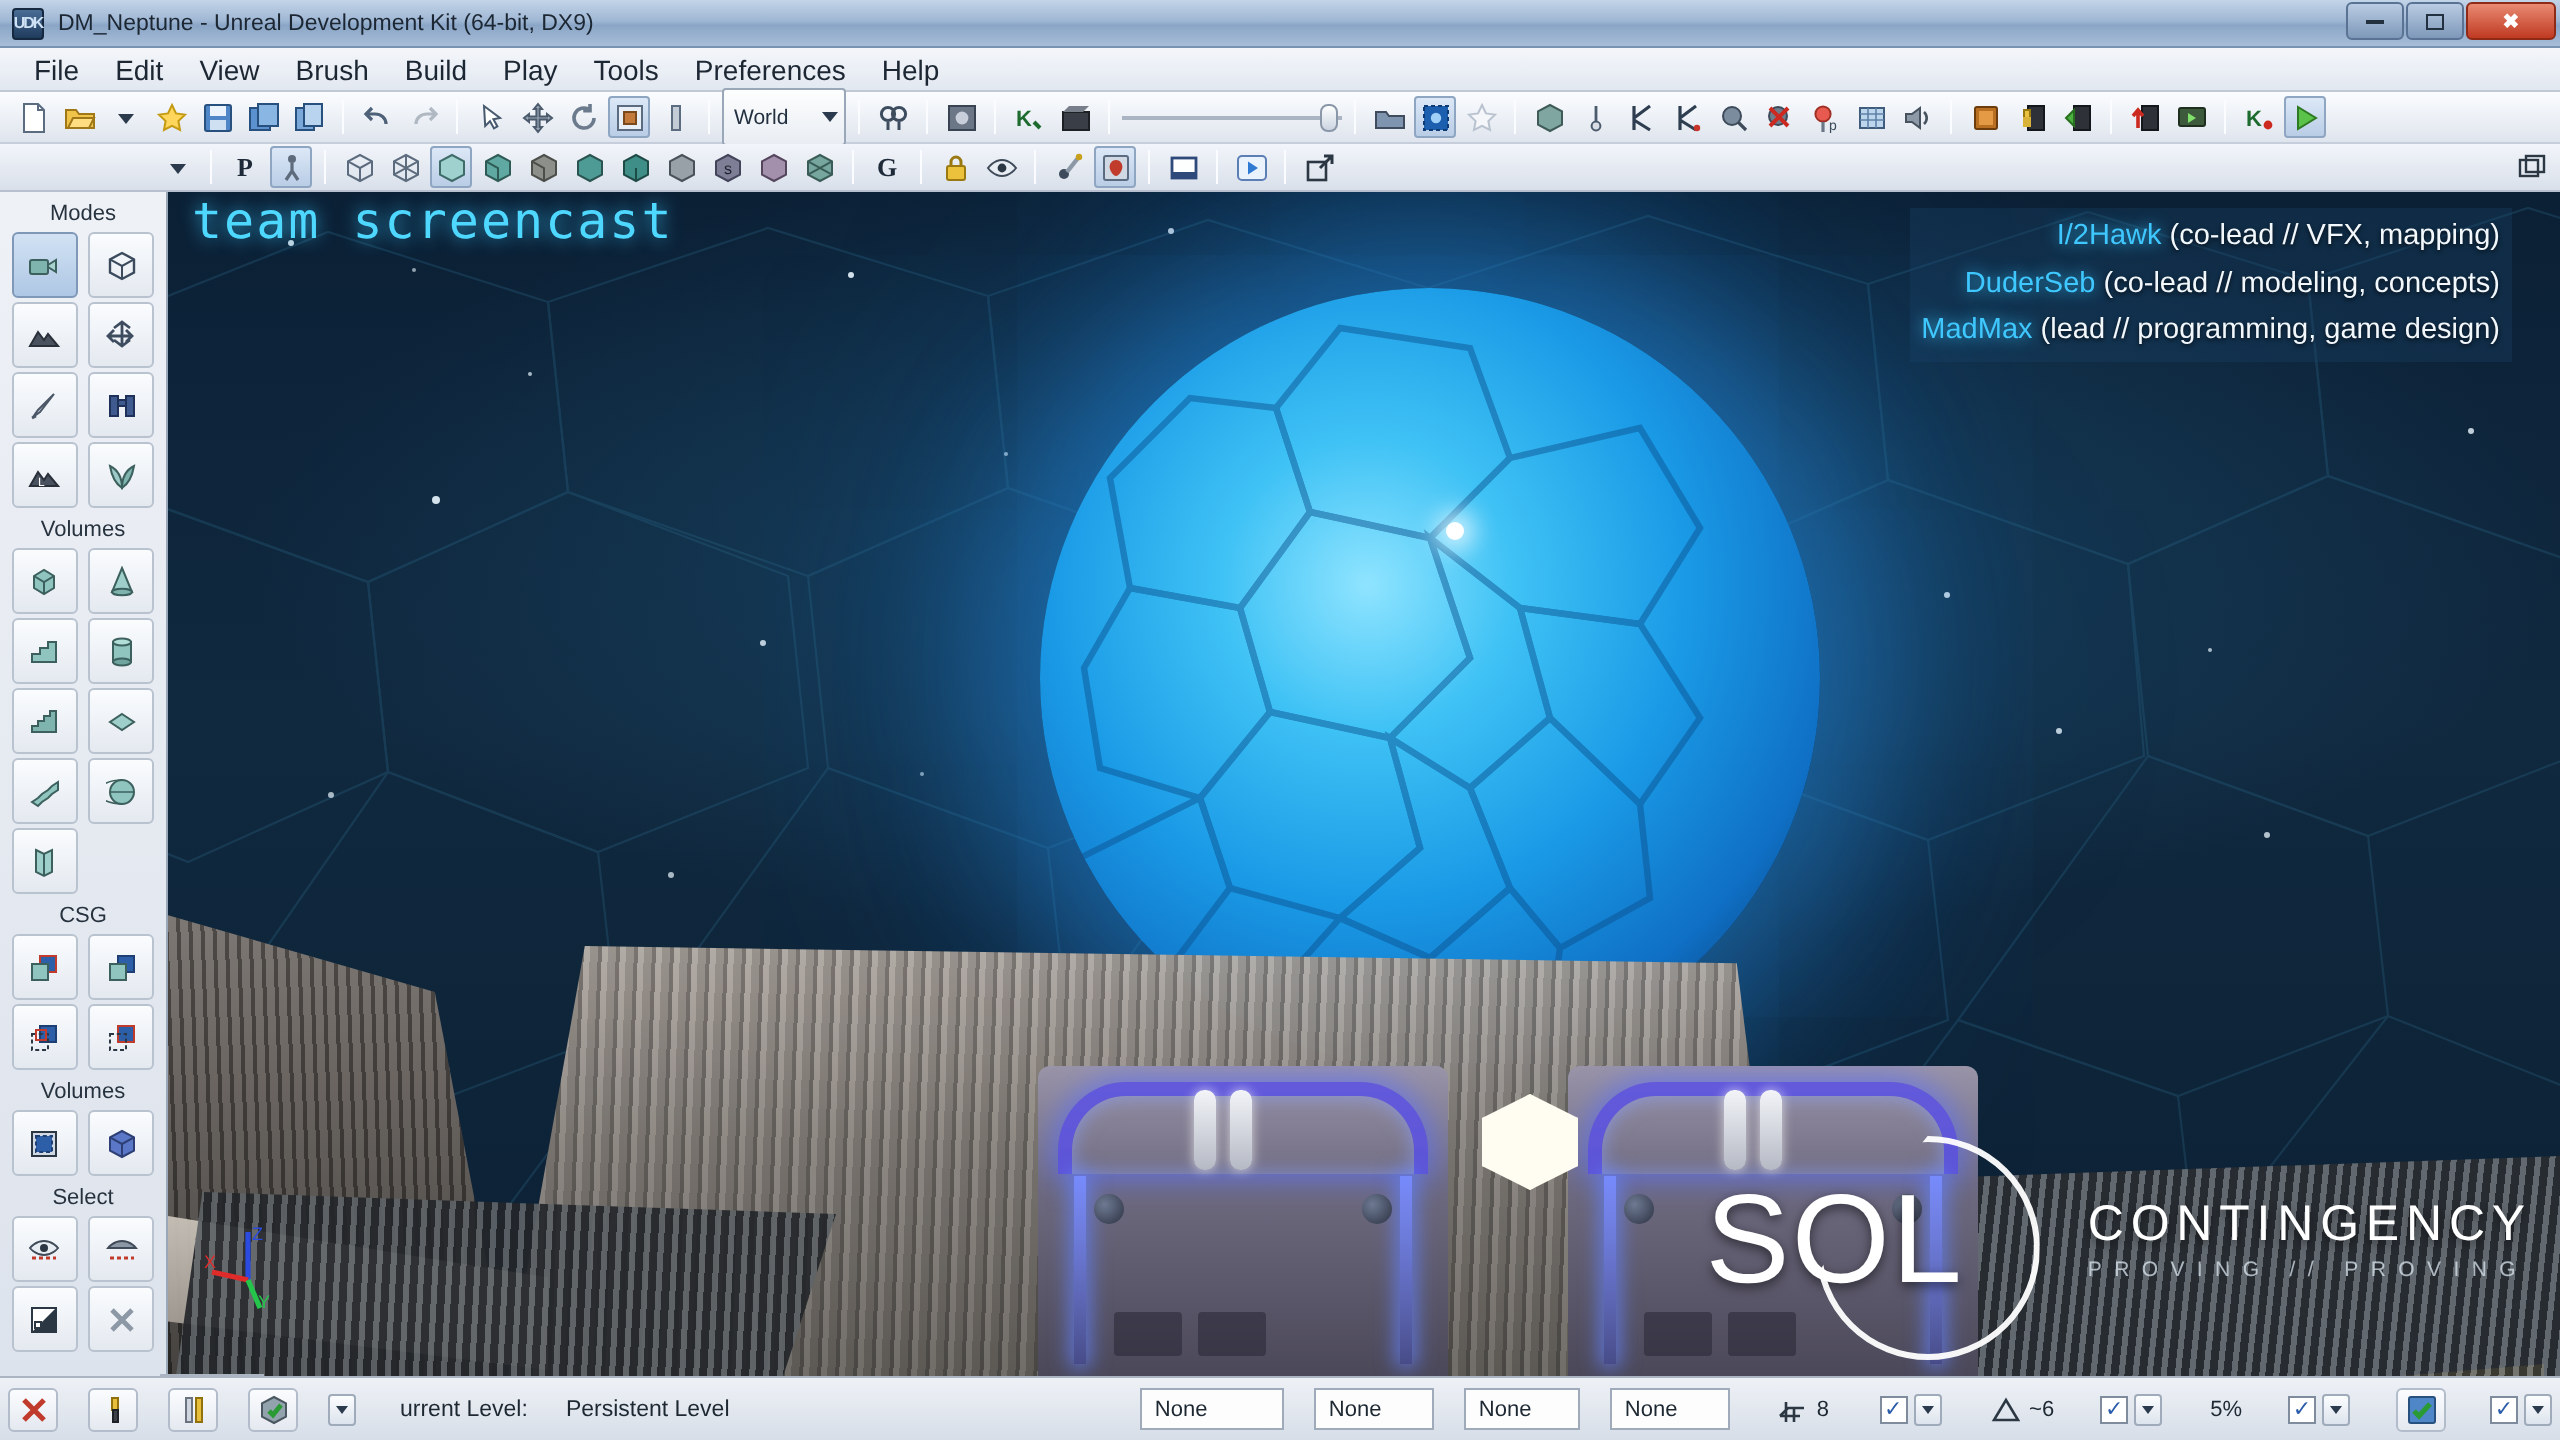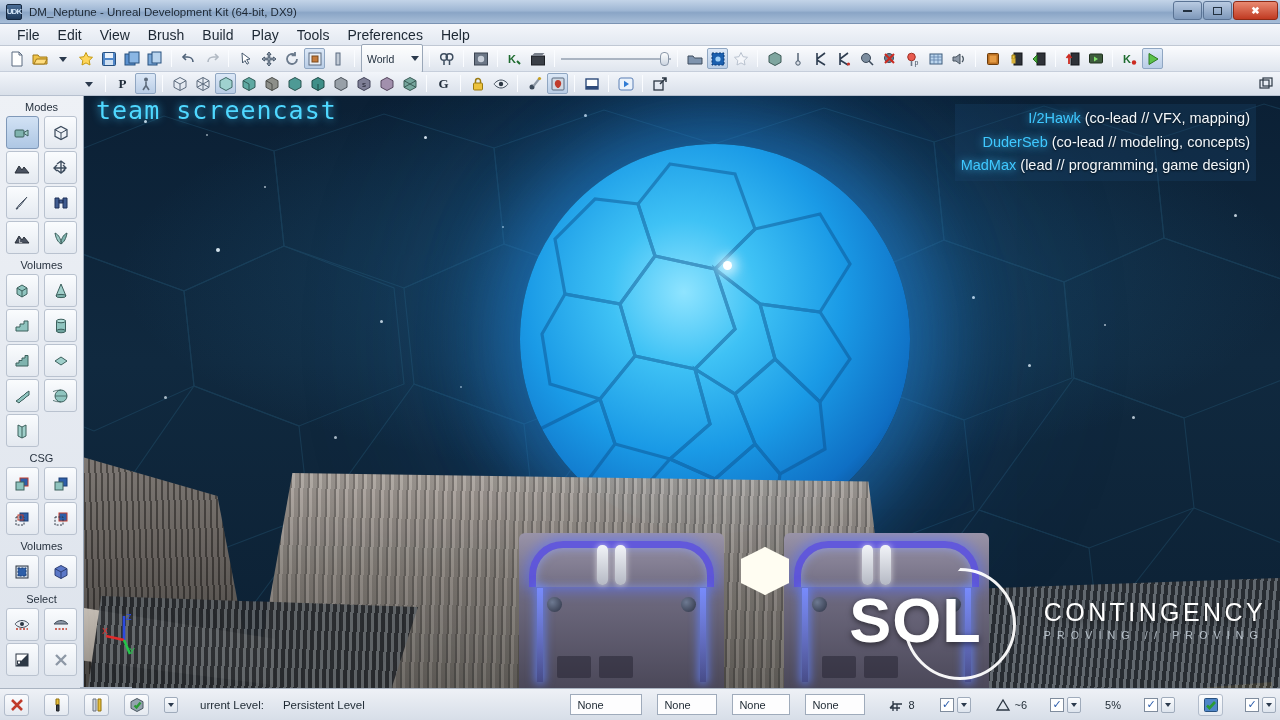--- a/index.html
+++ b/index.html
@@ -179,21 +179,21 @@
      text-shadow: 0 0 9px rgba(60,200,255,.85); }
   .credits { position: absolute; right: 24px; top: 8px; text-align: right;
      background: rgba(28,70,110,0.30); padding: 3px 6px; }
   .credline { font-size: 14.5px; color: #f2f7fb; white-space: nowrap; line-height: 1.63;
      text-shadow: 0 1px 2px rgba(0,0,0,.7); }
   .credname { color: #3fc8ff; text-shadow: 0 0 8px rgba(60,200,255,.9); }
 
   
   .logo { position: absolute; right: 14px; bottom: 22px; height: 92px; display: flex; align-items: center; }
   .logo-sol { font-size: 63px; color: #fff; letter-spacing: 1px; line-height: 1;
-     font-family: "Liberation Sans", sans-serif; font-weight: 700;
+     font-family: "Liberation Sans", sans-serif; font-weight: 400;
      text-shadow: 0 2px 6px rgba(0,0,0,.55); }
   .logo-arc { position: absolute; left: 55px; bottom: -14px; width: 112px; height: 112px;
      border: 3.5px solid #fff; border-radius: 50%;
      clip-path: polygon(50% 0%, 100% 0%, 100% 100%, 0% 100%, 0% 62%); opacity: .95; }
   .logo-right { margin-left: 62px; }
   .logo-cont { font-size: 25px; color: #fff; letter-spacing: 3.4px; line-height: 1;
      text-shadow: 0 2px 5px rgba(0,0,0,.5); }
   .logo-sub { font-size: 10.5px; color: rgba(225,235,245,.72); letter-spacing: 6.2px; margin-top: 4px;}
 
   

